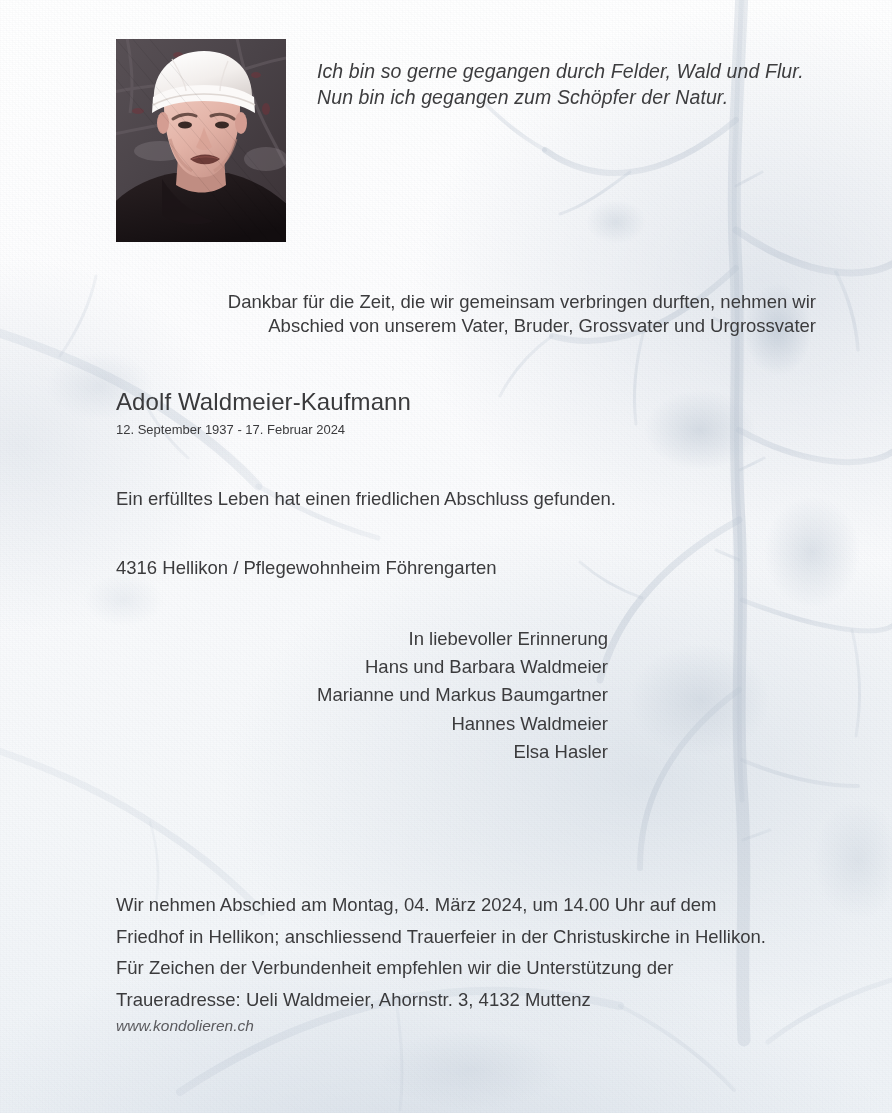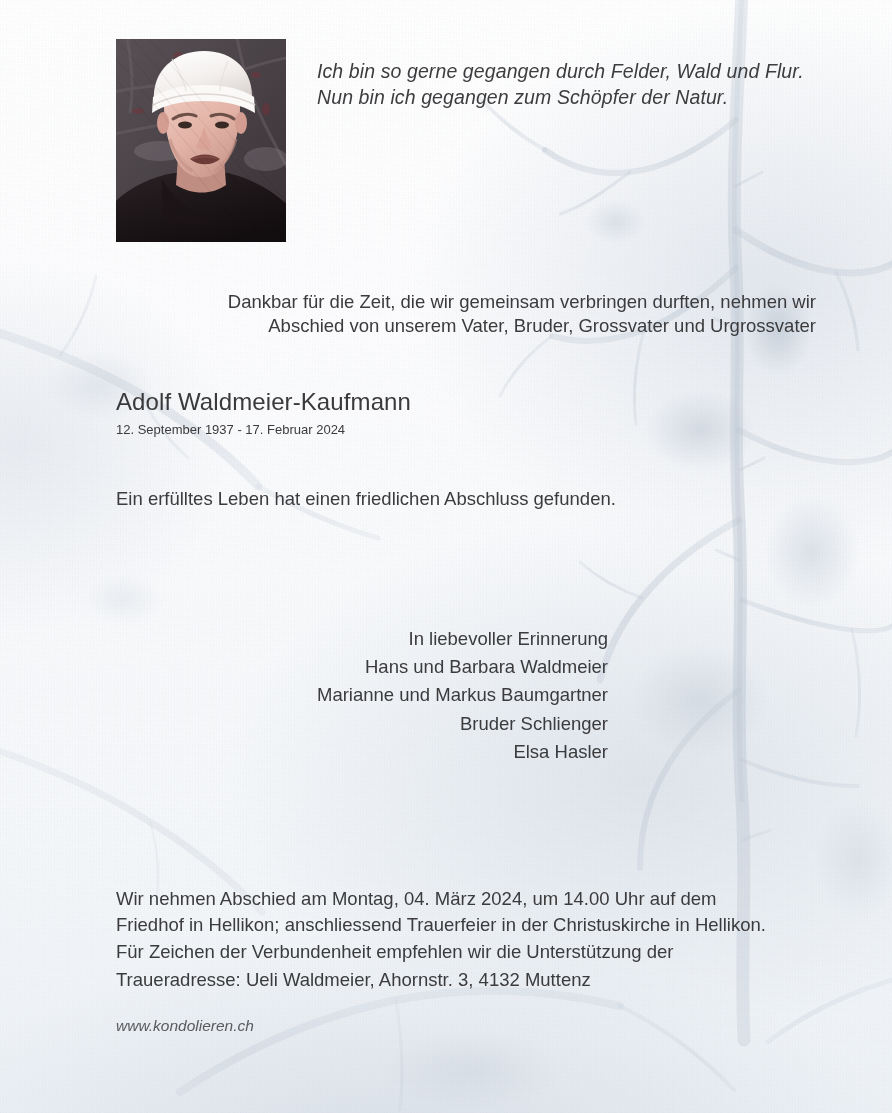--- a/index.html
+++ b/index.html
@@ -146,21 +146,21 @@
     position: absolute;
     left: 116px;
     top: 886px;
     width: 740px;
     font-size: 18.5px;
     line-height: 25.5px;
     color: #3b3b3d;
   }
   .funeral .para { margin-bottom: 0; }
   .funeral .para + .para { margin-top: 2px; }
-  .funeral div { white-space: nowrap; }
+  .funeral div { white-space: nowrap; margin-top: 6px; }
 
   .website {
     position: absolute;
     left: 116px;
     top: 1016px;
     font-size: 15.5px;
     font-style: italic;
     line-height: 19px;
     color: #5a5a5e;
     white-space: nowrap;
@@ -339,26 +339,27 @@
   <div class="intro">
     <div>Dankbar für die Zeit, die wir gemeinsam verbringen durften, nehmen wir</div>
     <div>Abschied von unserem Vater, Bruder, Grossvater und Urgrossvater</div>
   </div>
 
   <div class="name">Adolf Waldmeier-Kaufmann</div>
   <div class="dates">12. September 1937 - 17. Februar 2024</div>
 
   <div class="closing">Ein erfülltes Leben hat einen friedlichen Abschluss gefunden.</div>
 
+  <div class="place">4316 Hellikon / Pflegewohnheim Föhrengarten</div>
 
   <div class="family">
     <div>In liebevoller Erinnerung</div>
     <div>Hans und Barbara Waldmeier</div>
     <div>Marianne und Markus Baumgartner</div>
-    <div>Bruder Schlienger</div>
+    <div>Hannes Waldmeier</div>
     <div>Elsa Hasler</div>
   </div>
 
   <div class="funeral">
     <div class="para">
       <div>Wir nehmen Abschied am Montag, 04. März 2024, um 14.00 Uhr auf dem</div>
       <div>Friedhof in Hellikon; anschliessend Trauerfeier in der Christuskirche in Hellikon.</div>
     </div>
     <div class="para">
       <div>Für Zeichen der Verbundenheit empfehlen wir die Unterstützung der</div>

